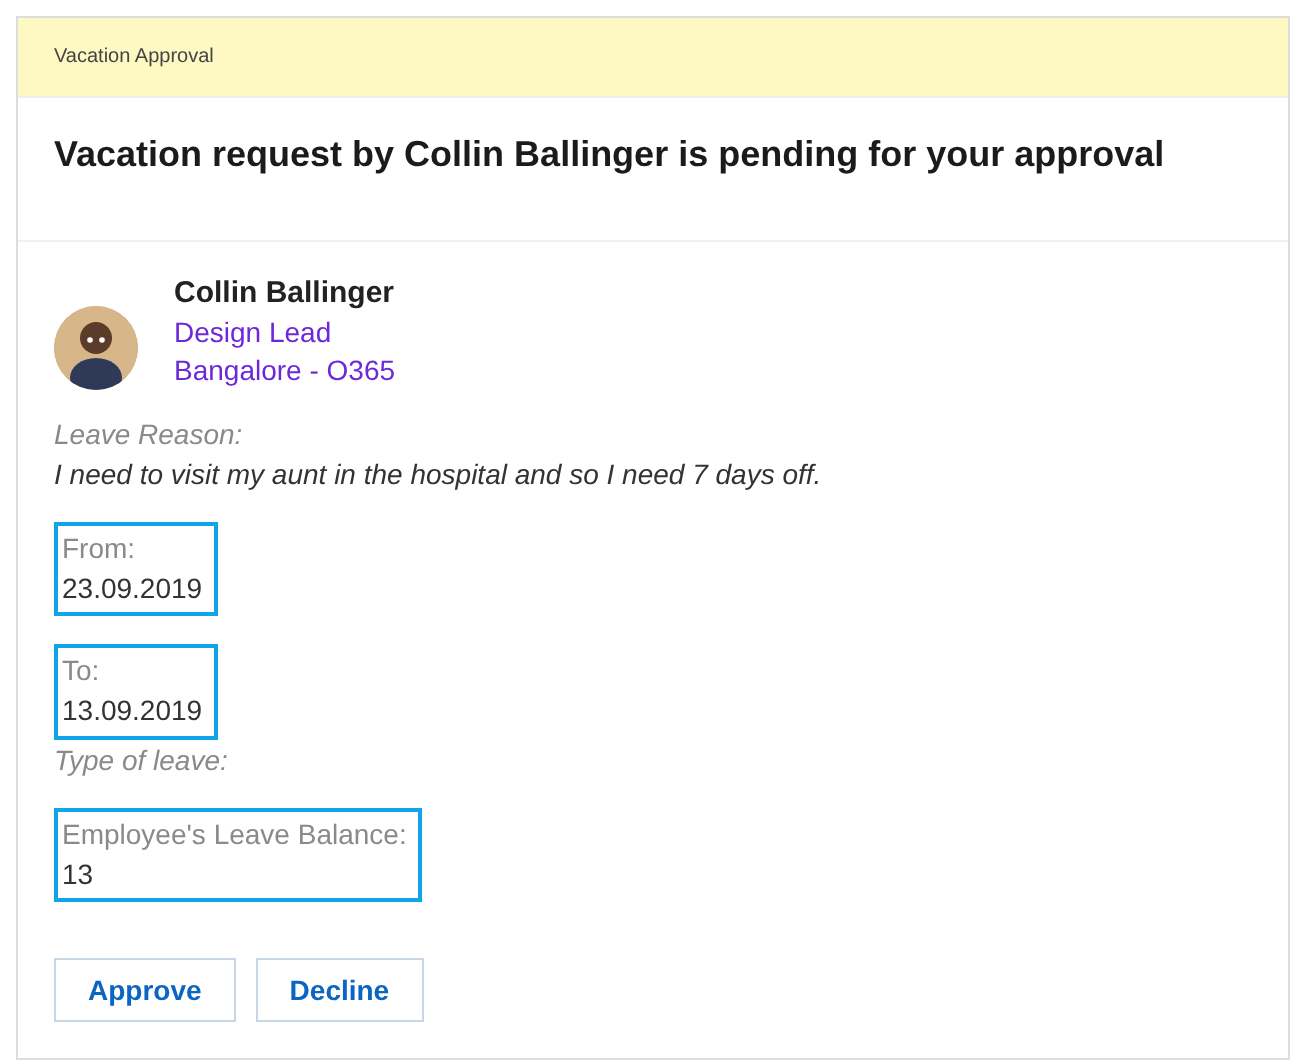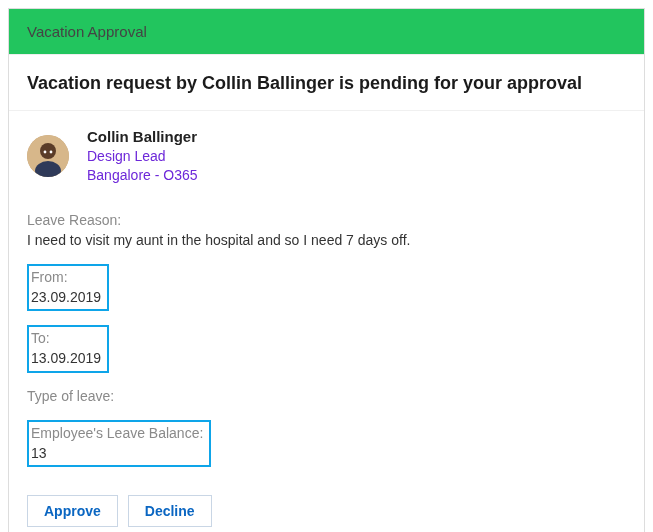--- a/index.html
+++ b/index.html
@@ -9,36 +9,36 @@
       padding: 8px;
       color: #333;
       font-size: 14px;
     }
     .card {
       width: 637px;
       border: 1px solid #ddd;
       background: #fff;
     }
     .card-header {
-      background: #22c55e;
+      background: #fef9c3;
       border-bottom: 1px solid #eee;
       padding: 14px 18px;
-      font-size: 15px;
+      font-size: 10px;
       color: #444;
     }
     .card-title {
-      padding: 18px 18px 16px 18px;
+      padding: 18px 18px 32px 18px;
       font-size: 18px;
       font-weight: 700;
       color: #1b1b1b;
       border-bottom: 1px solid #f0f0f0;
     }
     .profile {
       display: flex;
-      align-items: center;
+      align-items: flex-end;
       padding: 16px 18px 8px 18px;
     }
     .avatar {
       width: 42px;
       height: 42px;
       border-radius: 50%;
       background: #c8a87a;
       overflow: hidden;
       display: flex;
       align-items: center;
@@ -46,21 +46,21 @@
       flex-shrink: 0;
     }
     .avatar svg { width: 42px; height: 42px; }
     .profile-meta {
       margin-left: 18px;
       line-height: 1.35;
     }
     .profile-name { font-weight: 700; font-size: 15px; color: #222; }
     .profile-role, .profile-loc { color: #6d28d9; font-size: 14px; }
     .body { padding: 4px 18px 18px 18px; }
-    .field-block { margin-top: 14px; }
+    .field-block { margin-top: 1px; font-style: italic; }
     .field-label { color: #8a8a8a; font-size: 14px; line-height: 1.4; }
     .field-value { color: #333; font-size: 14px; line-height: 1.4; }
     .boxed {
       display: inline-block;
       border: 2px solid #0ea5e9;
       padding: 2px 6px 2px 2px;
       margin-top: 14px;
     }
     .boxed .field-label,
     .boxed .field-value { display: block; }

